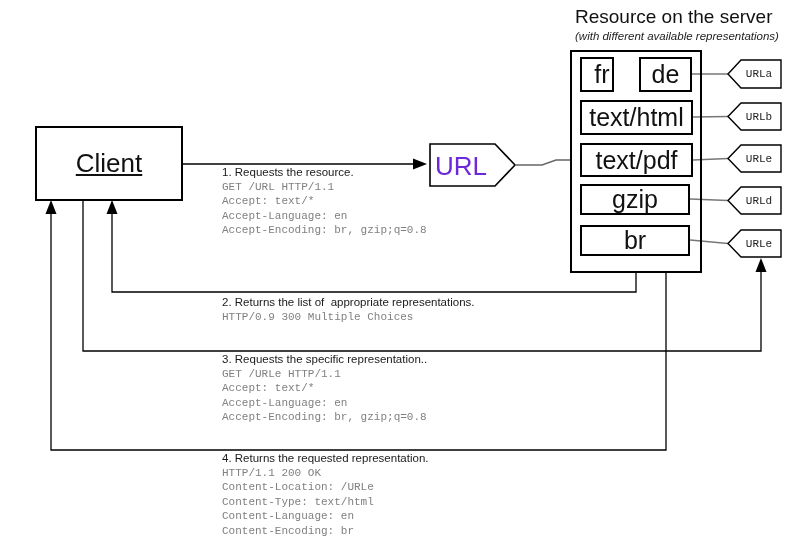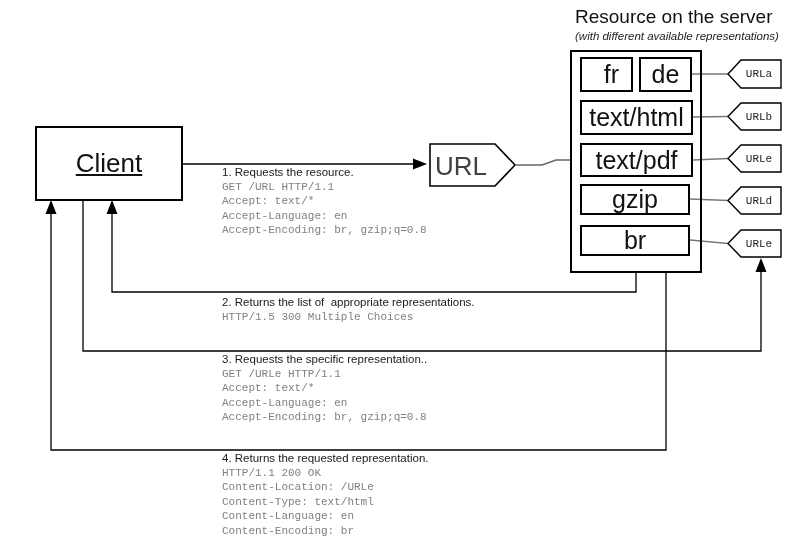--- a/index.html
+++ b/index.html
@@ -9,33 +9,33 @@
   }
   .lines{position:absolute;left:0;top:0;width:801px;height:542px;}
   .box{
     position:absolute;background:#fff;border:2px solid #000;
     display:flex;align-items:center;justify-content:center;
     color:#111;box-sizing:border-box;
   }
   .client-box{left:35px;top:126px;width:148px;height:75px;font-size:26px;text-decoration:underline;}
   .server-box{left:570px;top:50px;width:132px;height:223px;background:transparent;}
   .rep-box{font-size:25px;}
-  .rep-fr{left:580px;top:57px;width:53px;height:35px;padding-left:10px;}
+  .rep-fr{left:580px;top:57px;width:34px;height:35px;padding-left:10px;}
   .rep-de{left:639px;top:57px;width:53px;height:35px;}
   .rep-texthtml{left:580px;top:100px;width:113px;height:35px;}
   .rep-textpdf{left:580px;top:143px;width:113px;height:34px;}
   .rep-gzip{left:580px;top:184px;width:110px;height:31px;}
   .rep-br{left:580px;top:225px;width:110px;height:31px;}
   .titleblock{position:absolute;left:575px;top:6px;width:224px;}
   .titleblock .heading{font-size:19px;color:#111;letter-spacing:0px;}
   .titleblock .subheading{font-size:11.5px;font-style:italic;color:#222;margin-top:2px;}
   .url-node-label{
     position:absolute;left:432px;top:149px;width:58px;height:34px;
     display:flex;align-items:center;justify-content:center;
-    font-size:26px;color:#404040;
+    font-size:26px;color:#6d28d9;
   }
   .tag-label{
     position:absolute;left:737px;width:44px;height:28px;
     display:flex;align-items:center;justify-content:center;
     font-family:"Liberation Mono",monospace;font-size:11px;color:#222;
   }
   .tag-a{top:60px;} .tag-b{top:103px;} .tag-c{top:145px;} .tag-d{top:187px;} .tag-e{top:230px;}
   .msg{position:absolute;left:222px;}
   .msg-label{
     font-size:11.5px;color:#1a1a1a;white-space:pre;line-height:13px;margin-bottom:1px;
@@ -108,21 +108,21 @@
 
   <div class="msg msg1">
     <div class="msg-label">1. Requests the resource.</div>
     <div class="msg-lines">GET /URL HTTP/1.1
 Accept: text/*
 Accept-Language: en
 Accept-Encoding: br, gzip;q=0.8</div>
   </div>
   <div class="msg msg2">
     <div class="msg-label">2. Returns the list of  appropriate representations.</div>
-    <div class="msg-lines">HTTP/1.5 300 Multiple Choices</div>
+    <div class="msg-lines">HTTP/0.9 300 Multiple Choices</div>
   </div>
   <div class="msg msg3">
     <div class="msg-label">3. Requests the specific representation..</div>
     <div class="msg-lines">GET /URLe HTTP/1.1
 Accept: text/*
 Accept-Language: en
 Accept-Encoding: br, gzip;q=0.8</div>
   </div>
   <div class="msg msg4">
     <div class="msg-label">4. Returns the requested representation.</div>

